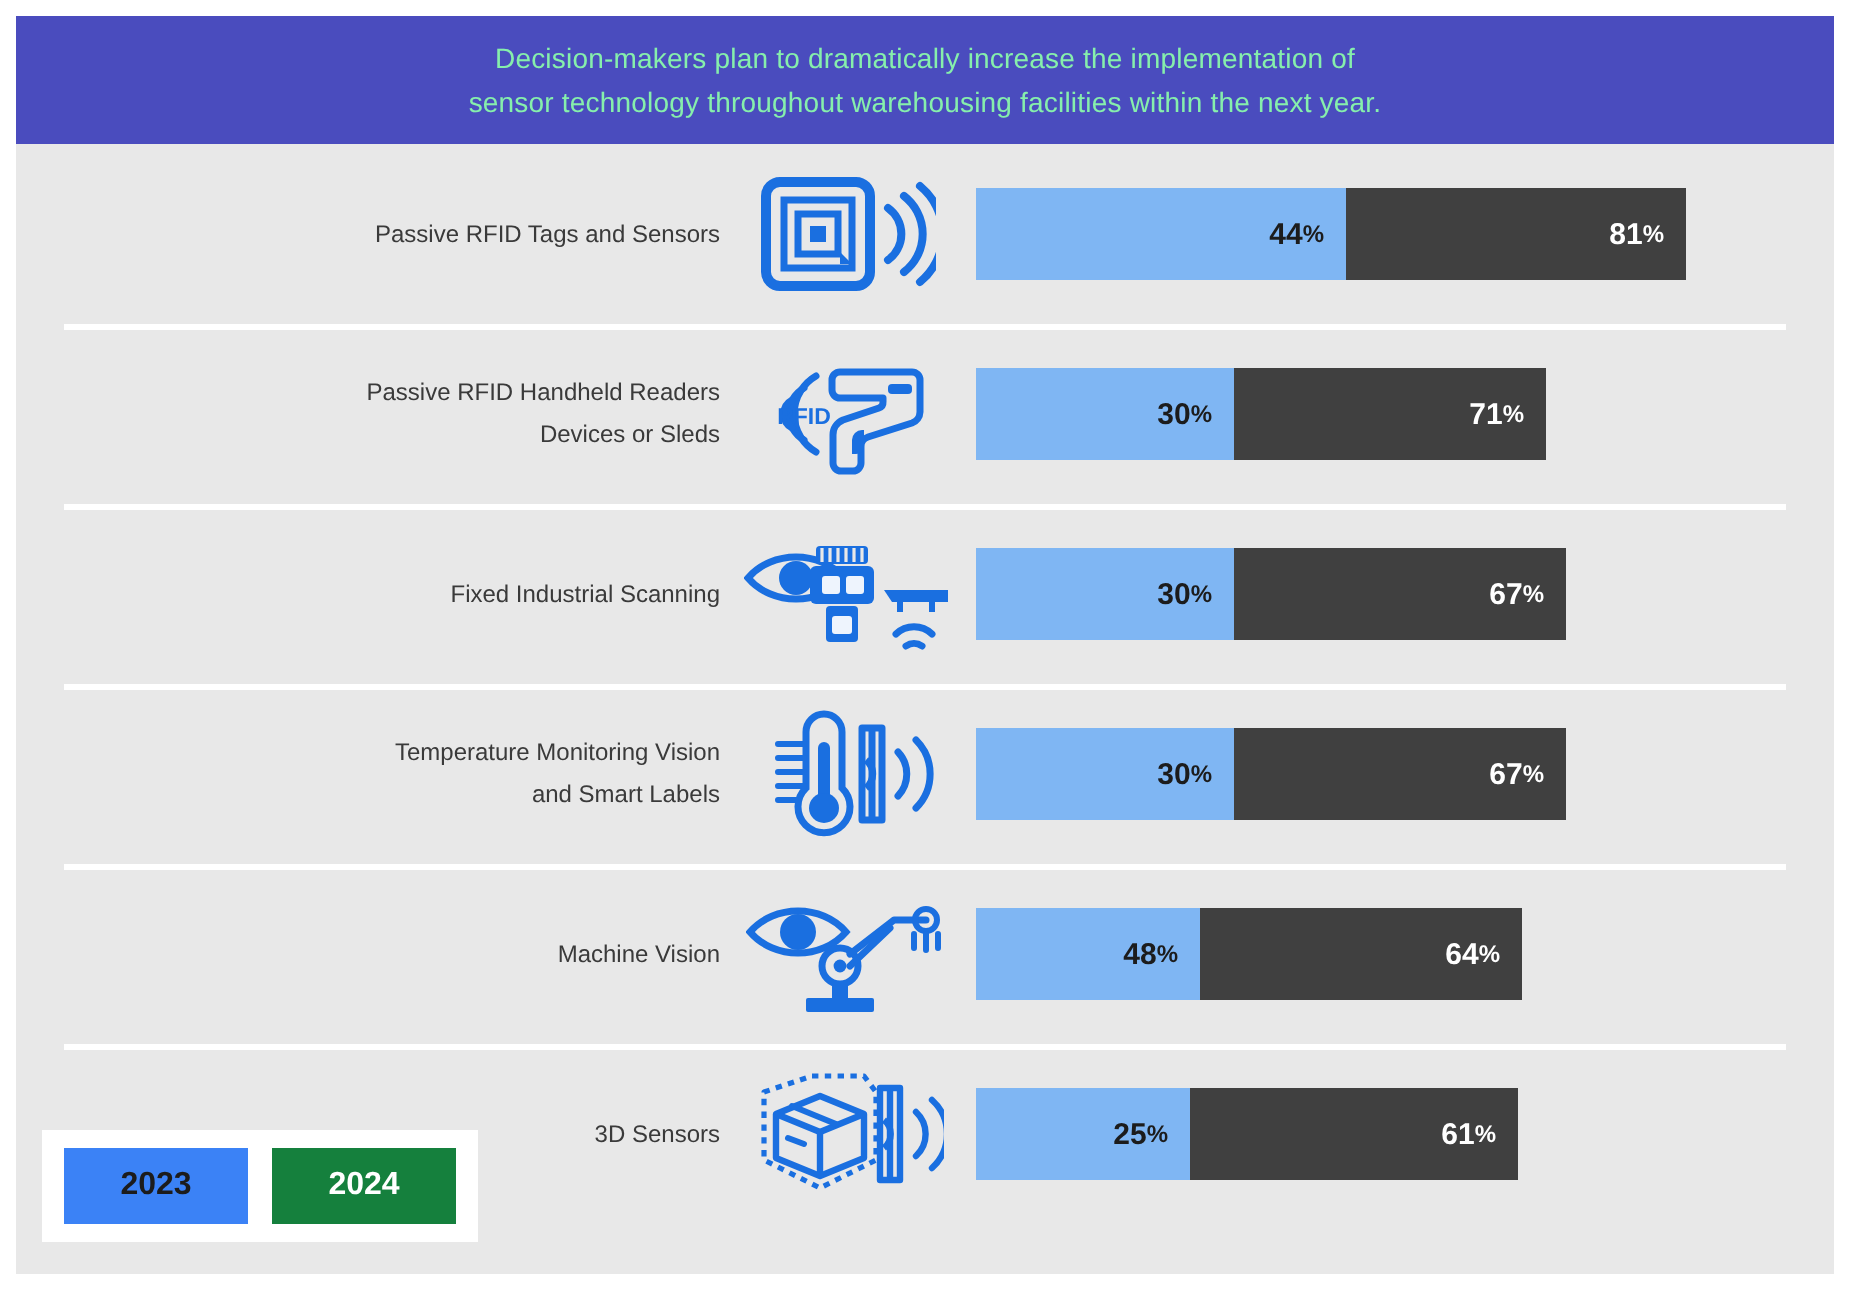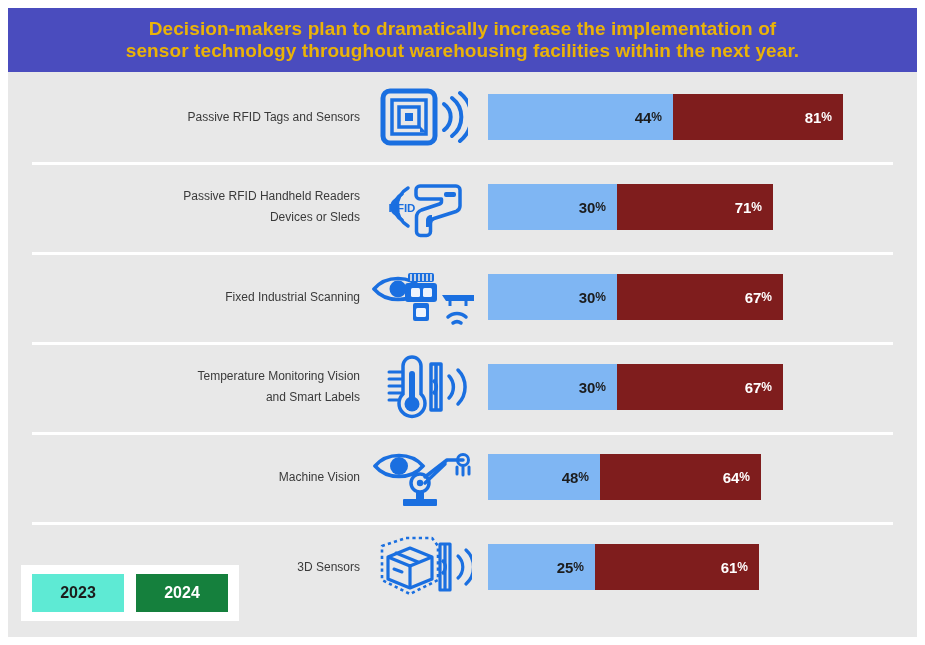--- a/index.html
+++ b/index.html
@@ -25,23 +25,23 @@
   .header-banner {
     position: absolute;
     left: 0; top: 0;
     width: 909px; height: 64px;
     background: #4a4cbe;
     display: flex;
     align-items: center;
     justify-content: center;
   }
   .header-title {
-    color: #eab308;
-    font-size: 19px;
-    font-weight: bold;
+    color: #86efac;
+    font-size: 14px;
+    font-weight: normal;
     line-height: 22px;
     text-align: center;
     letter-spacing: 0.1px;
     white-space: pre-line;
   }
 
   
   .rows {
     position: absolute;
     left: 0; top: 64px;
@@ -92,21 +92,21 @@
   .bar-seg {
     display: flex;
     align-items: center;
     justify-content: flex-end;
     padding-right: 11px;
     font-weight: bold;
     font-size: 15px;
     white-space: nowrap;
   }
   .seg-2023 { background: #7fb6f3; color: #1c1c1c; }
-  .seg-2024 { background: #7f1d1d; color: #ffffff; }
+  .seg-2024 { background: #404040; color: #ffffff; }
   .pct-sign { font-size: 12px; font-weight: bold; }
 
   
   .legend {
     position: absolute;
     left: 13px; bottom: 16px;
     background: #ffffff;
     padding: 9px 11px;
     display: flex;
     gap: 12px;
@@ -114,21 +114,21 @@
     z-index: 5;
   }
   .legend-chip {
     width: 92px; height: 38px;
     display: flex;
     align-items: center;
     justify-content: center;
     font-weight: bold;
     font-size: 16px;
   }
-  .chip-2023 { background: #5eead4; color: #1c1c1c; }
+  .chip-2023 { background: #3b82f6; color: #1c1c1c; }
   .chip-2024 { background: #15803d; color: #ffffff; }
 </style>
 </head>
 <body>
 
 <div id="infographic">
   <div class="canvas">
 
     <div class="header-banner">
       <div class="header-title">Decision-makers plan to dramatically increase the implementation of

